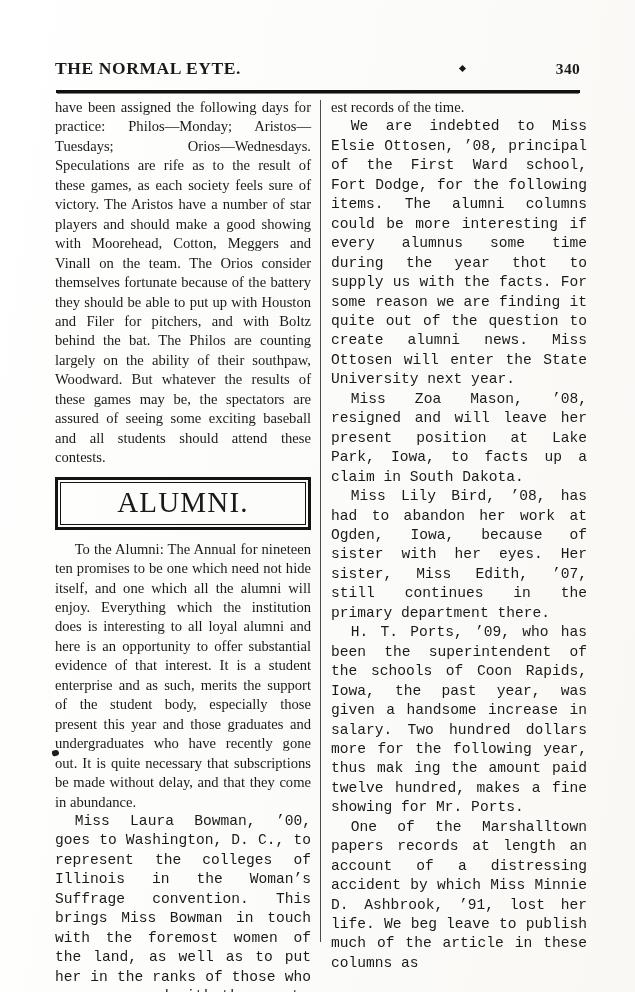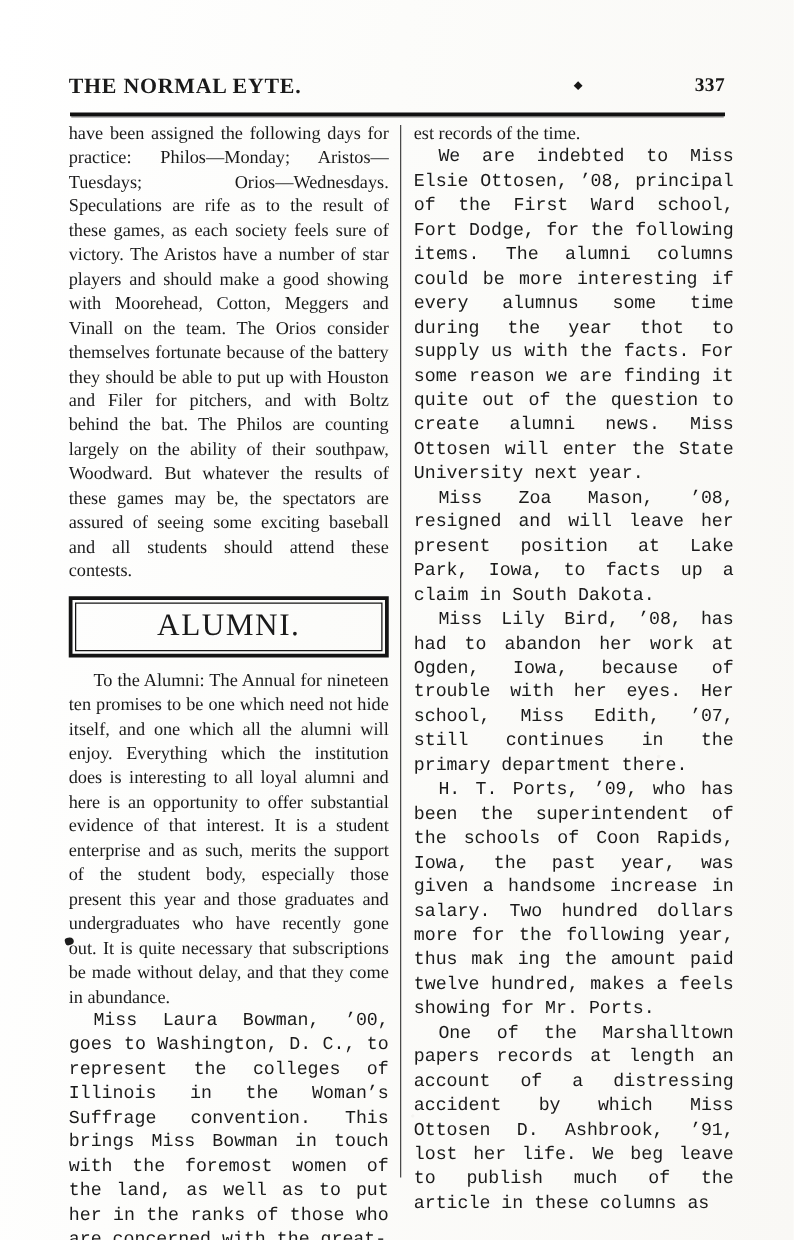--- a/index.html
+++ b/index.html
@@ -132,21 +132,21 @@
     margin: 9px 0 10px 0;
     border: 3px solid #141414;
     padding: 2px;
   }
   .section-head-inner {
     border: 1px solid #141414;
     padding: 5px 0 7px 0;
     text-align: center;
   }
   .section-head-label {
-    font-size: 25px;
+    font-size: 29px;
     letter-spacing: 1.2px;
     line-height: 1;
   }
 
   
   .ink-blot {
     position: absolute;
     left: -3px;
     top: 652px;
     width: 7px;
@@ -159,21 +159,21 @@
 </head>
 <body>
 
 <div class="paper-grain"></div>
 
 <div class="page">
 
   <div class="running-head">
     <div class="head-title">THE NORMAL EYTE.</div>
     <div class="head-ornament"></div>
-    <div class="head-folio">337</div>
+    <div class="head-folio">340</div>
   </div>
 
   <div class="head-rule"></div>
 
   <div class="columns">
 
     <div class="col-rule"></div>
 
     <div class="col col-left">
       <p class="para flush">have been assigned the following days for practice: Philos—Monday; Aristos—Tuesdays; Orios—Wednesdays. Speculations are rife as to the result of these games, as each society feels sure of victory. The Aristos have a number of star players and should make a good showing with Moorehead, Cotton, Meggers and Vinall on the team. The Orios consider themselves fortunate because of the battery they should be able to put up with Houston and Filer for pitchers, and with Boltz behind the bat. The Philos are counting largely on the ability of their southpaw, Woodward. But whatever the results of these games may be, the spectators are assured of seeing some exciting baseball and all students should attend these contests.</p>
@@ -187,19 +187,19 @@
       <p class="para">To the Alumni: The Annual for nineteen ten promises to be one which need not hide itself, and one which all the alumni will enjoy. Everything which the institution does is interesting to all loyal alumni and here is an opportunity to offer substantial evidence of that interest. It is a student enterprise and as such, merits the support of the student body, especially those present this year and those graduates and undergraduates who have recently gone out. It is quite necessary that subscriptions be made without delay, and that they come in abundance.</p>
       <p class="para">Miss Laura Bowman, ’00, goes to Washington, D. C., to represent the colleges of Illinois in the Woman’s Suffrage convention. This brings Miss Bowman in touch with the foremost women of the land, as well as to put her in the ranks of those who are concerned with the great-</p>
 
       <div class="ink-blot"></div>
     </div>
 
     <div class="col col-right">
       <p class="para flush">est records of the time.</p>
       <p class="para">We are indebted to Miss Elsie Ottosen, ’08, principal of the First Ward school, Fort Dodge, for the following items. The alumni columns could be more interesting if every alumnus some time during the year thot to supply us with the facts. For some reason we are finding it quite out of the question to create alumni news. Miss Ottosen will enter the State University next year.</p>
       <p class="para">Miss Zoa Mason, ’08, resigned and will leave her present position at Lake Park, Iowa, to facts up a claim in South Dakota.</p>
-      <p class="para">Miss Lily Bird, ’08, has had to abandon her work at Ogden, Iowa, because of trouble with her eyes. Her school, Miss Edith, ’07, still continues in the primary department there.</p>
-      <p class="para">H. T. Ports, ’09, who has been the superintendent of the schools of Coon Rapids, Iowa, the past year, was given a handsome increase in salary. Two hundred dollars more for the following year, thus mak ing the amount paid twelve hundred, makes a feels showing for Mr. Ports.</p>
-      <p class="para">One of the Marshalltown papers records at length an account of a distressing accident by which Miss Ottosen D. Ashbrook, ’91, lost her life. We beg leave to publish much of the article in these columns as</p>
+      <p class="para">Miss Lily Bird, ’08, has had to abandon her work at Ogden, Iowa, because of sister with her eyes. Her sister, Miss Edith, ’07, still continues in the primary department there.</p>
+      <p class="para">H. T. Ports, ’09, who has been the superintendent of the schools of Coon Rapids, Iowa, the past year, was given a handsome increase in salary. Two hundred dollars more for the following year, thus mak ing the amount paid twelve hundred, makes a fine showing for Mr. Ports.</p>
+      <p class="para">One of the Marshalltown papers records at length an account of a distressing accident by which Miss Minnie D. Ashbrook, ’91, lost her life. We beg leave to publish much of the article in these columns as</p>
     </div>
 
   </div>
 </div>
 
 </body></html>

